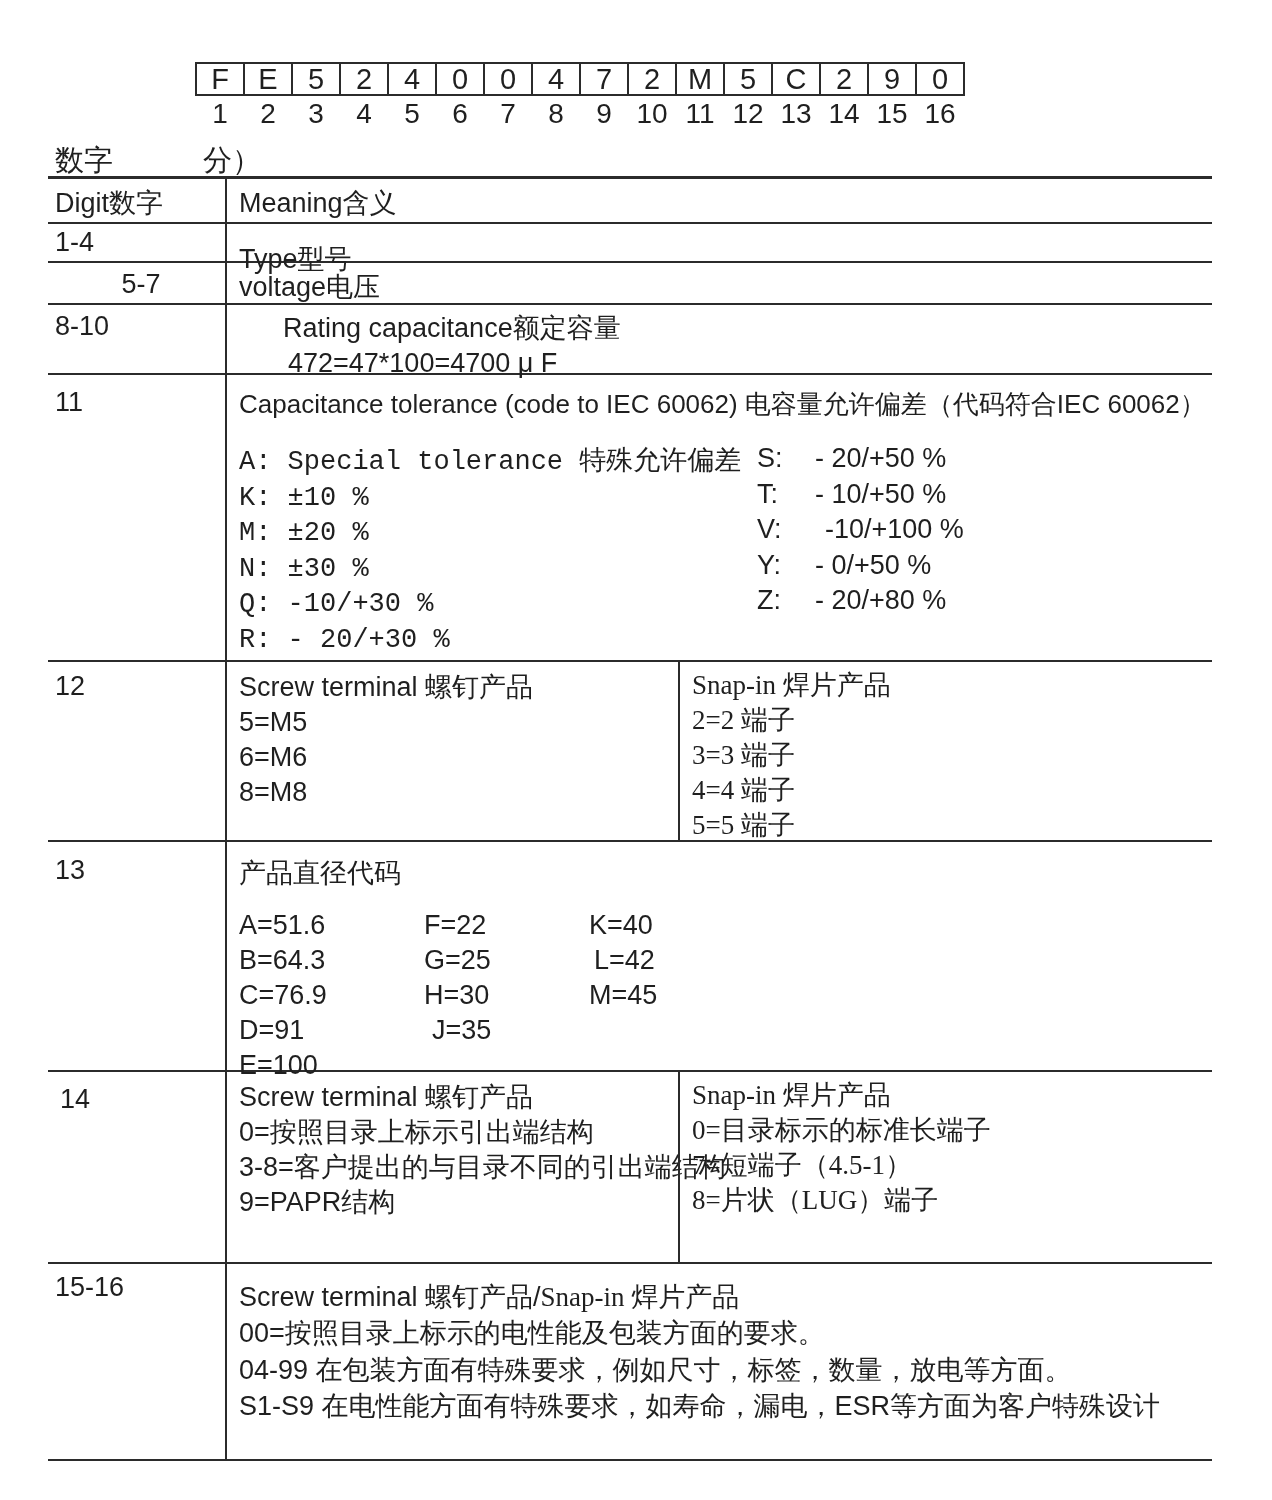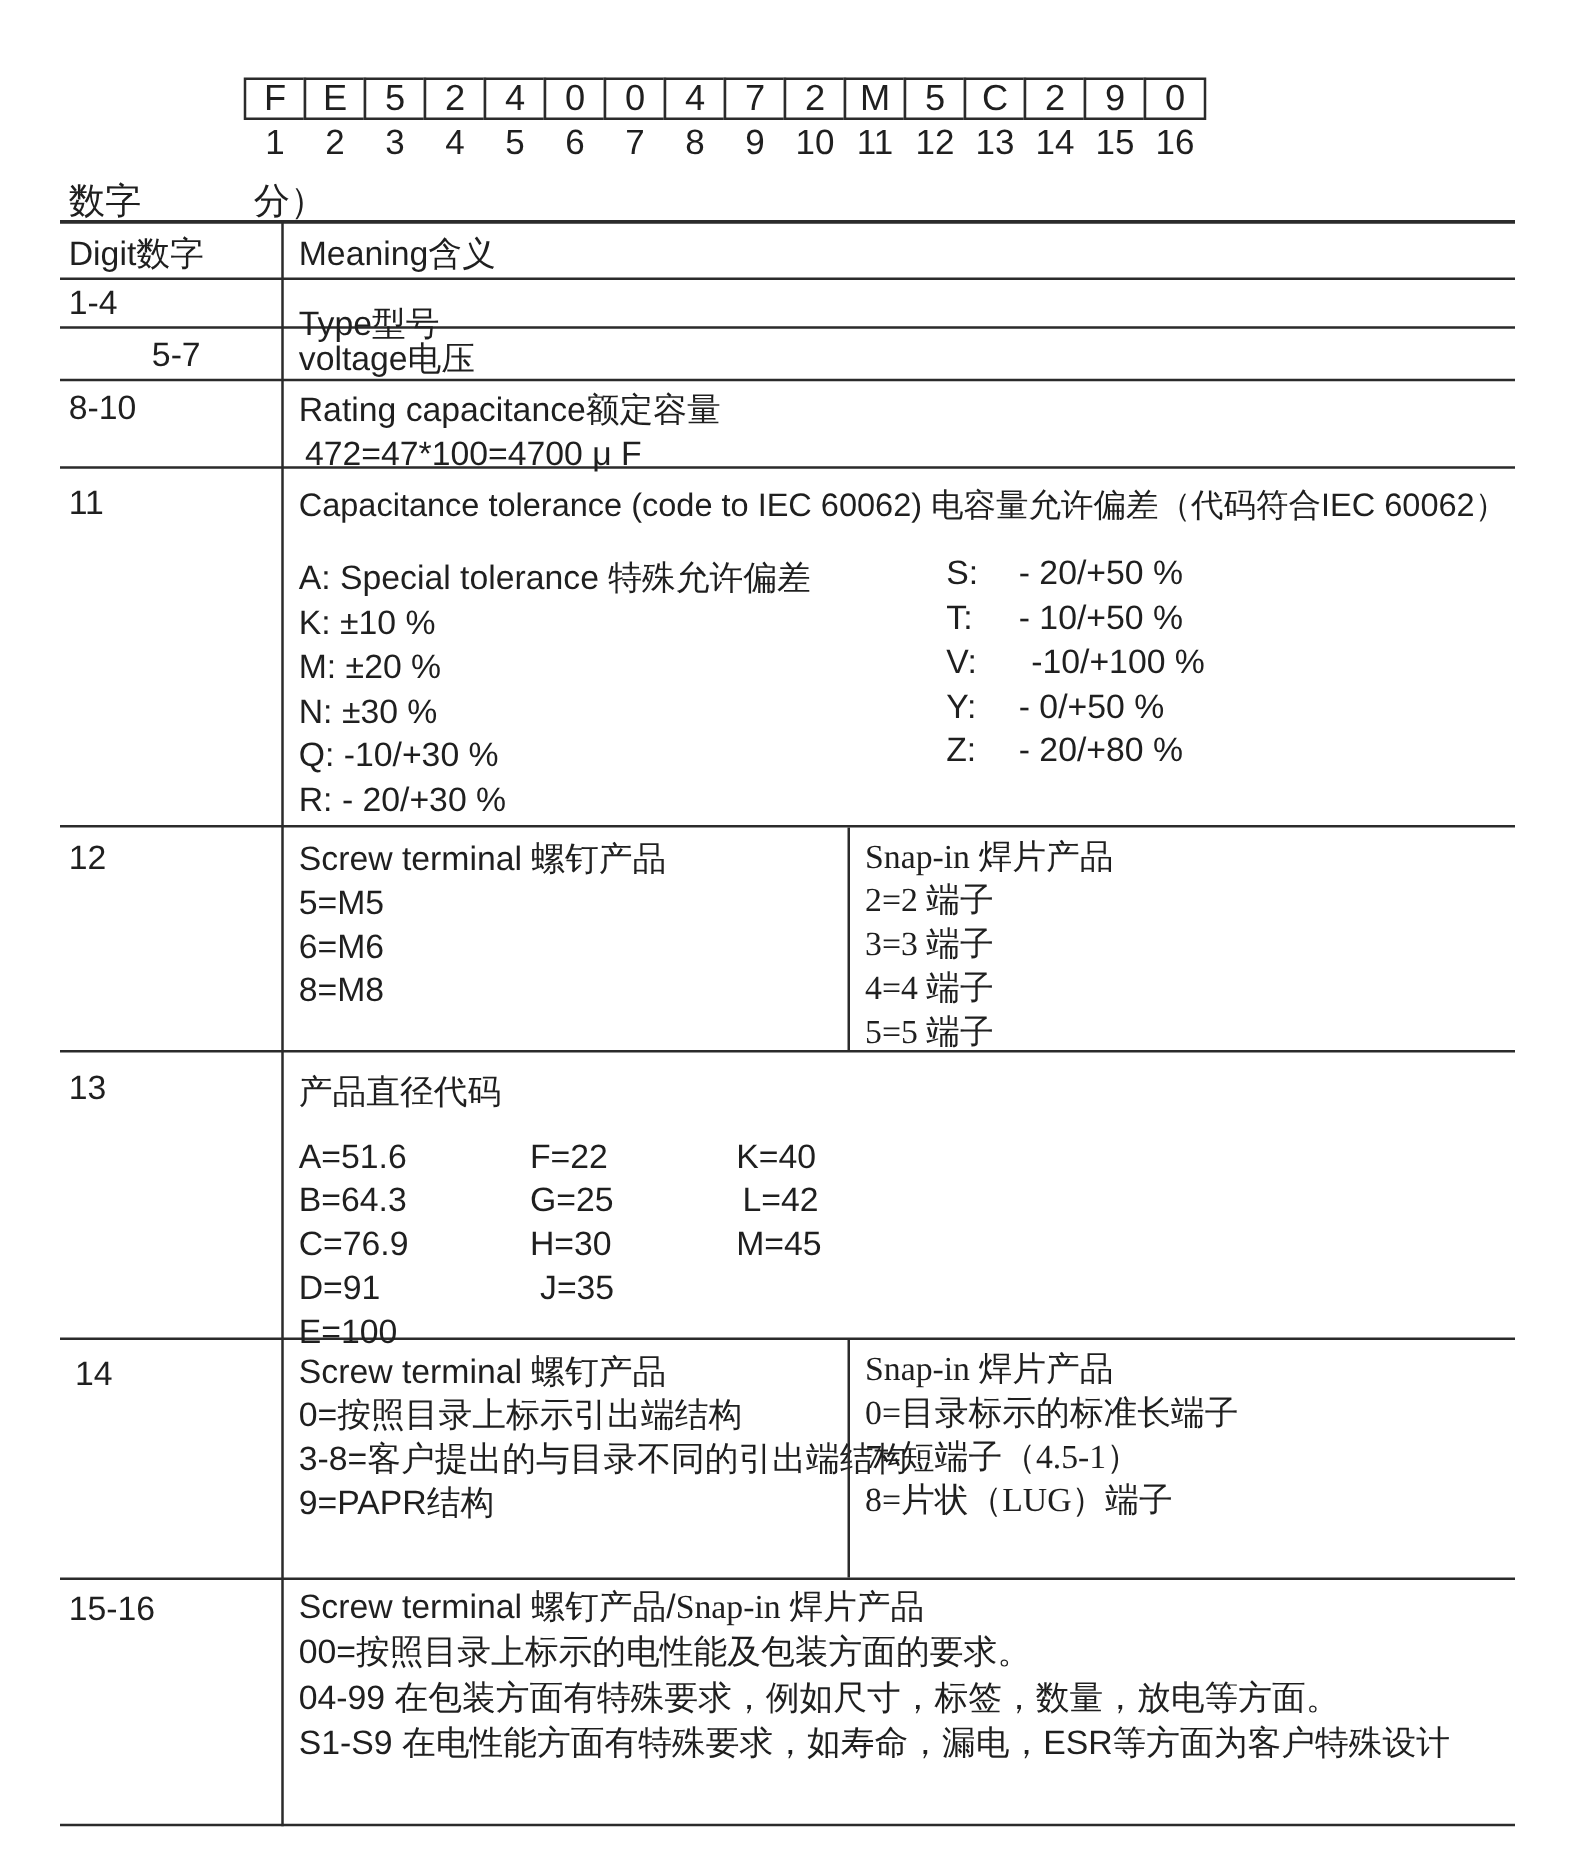--- a/index.html
+++ b/index.html
@@ -33,21 +33,21 @@
   .hline.thick{height:3px;}
   .vmain{position:absolute;left:177px;top:0;bottom:0;width:2px;background:#2b2b2b;}
 
   .trow{position:absolute;left:0;right:0;display:flex;}
   .dcol{width:179px;box-sizing:border-box;padding-left:7px;}
   .mcol{flex:1;position:relative;box-sizing:border-box;padding-left:12px;}
   .line{line-height:35px;white-space:nowrap;}
 
   
   .tol-title{font-size:26px;white-space:nowrap;}
-  .tol-left{margin-top:23px;}
+  .tol-left{margin-top:23px;font-family:Liberation Mono, monospace;}
   .tol-left .line{line-height:35.5px;}
   .tol-right{position:absolute;left:709px;top:66px;}
   .tol-right .line{line-height:35.5px;}
   .tol-code{display:inline-block;width:58px;}
 
   
   .subv{position:absolute;left:630px;top:0;bottom:0;width:2px;background:#2b2b2b;}
   .rblock{position:absolute;left:644px;top:6px;}
 
   
@@ -125,21 +125,21 @@
     <div class="trow" style="top:48px;height:37px;">
       <div class="dcol" style="padding-top:3px;">1-4</div>
       <div class="mcol" style="padding-top:17px;">Type型号</div>
     </div>
 
     <div class="trow" style="top:87px;height:40px;">
       <div class="dcol" style="padding-top:6px;text-align:center;">5-7</div>
       <div class="mcol" style="padding-top:6px;">voltage电压</div>
     </div>
 
-    <div class="trow" style="top:129px;height:68px;">
+    <div class="trow" style="top:129px;height:68px;gap:44px;">
       <div class="dcol" style="padding-top:6px;">8-10</div>
       <div class="mcol" style="padding-top:6px;">
         <div class="line">Rating capacitance额定容量</div>
         <div class="line" style="padding-left:5px;">472=47*100=4700 μ F</div>
       </div>
     </div>
 
     <div class="trow" style="top:199px;height:285px;">
       <div class="dcol" style="padding-top:12px;">11</div>
       <div class="mcol" style="padding-top:12px;">
@@ -219,21 +219,21 @@
       <div class="rblock serif">
         <div class="line">Snap-in 焊片产品</div>
         <div class="line">0=目录标示的标准长端子</div>
         <div class="line">7=短端子（4.5-1）</div>
         <div class="line">8=片状（LUG）端子</div>
       </div>
     </div>
 
     <div class="trow" style="top:1088px;height:195px;">
       <div class="dcol" style="padding-top:8px;">15-16</div>
-      <div class="mcol" style="padding-top:4px;">
+      <div class="mcol" style="padding-top:16px;">
         <div class="line"><span>Screw terminal 螺钉产品/</span><span class="serif">Snap-in 焊片产品</span></div>
         <div class="line" style="line-height:36.5px;">00=按照目录上标示的电性能及包装方面的要求。</div>
         <div class="line" style="line-height:36.5px;">04-99 在包装方面有特殊要求，例如尺寸，标签，数量，放电等方面。</div>
         <div class="line" style="line-height:36.5px;">S1-S9 在电性能方面有特殊要求，如寿命，漏电，ESR等方面为客户特殊设计</div>
       </div>
     </div>
 
   </div>
 </div>
 

